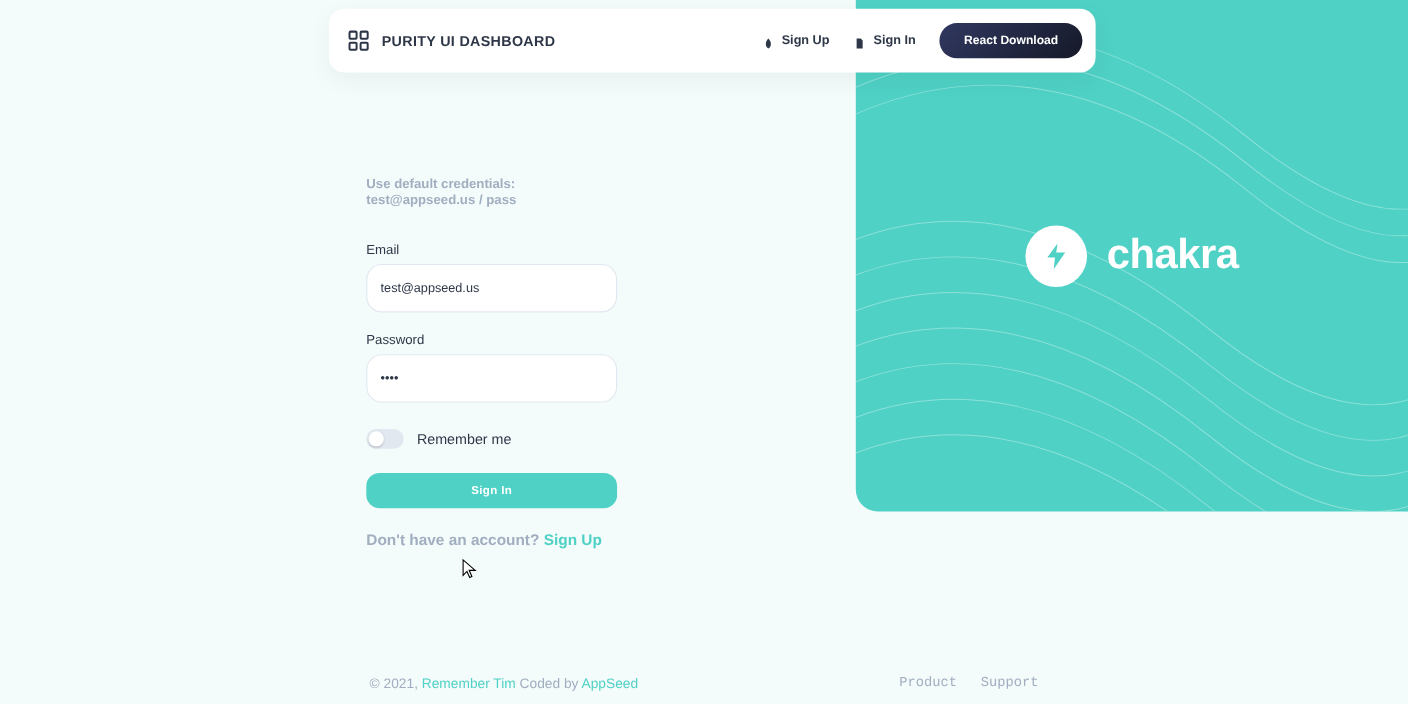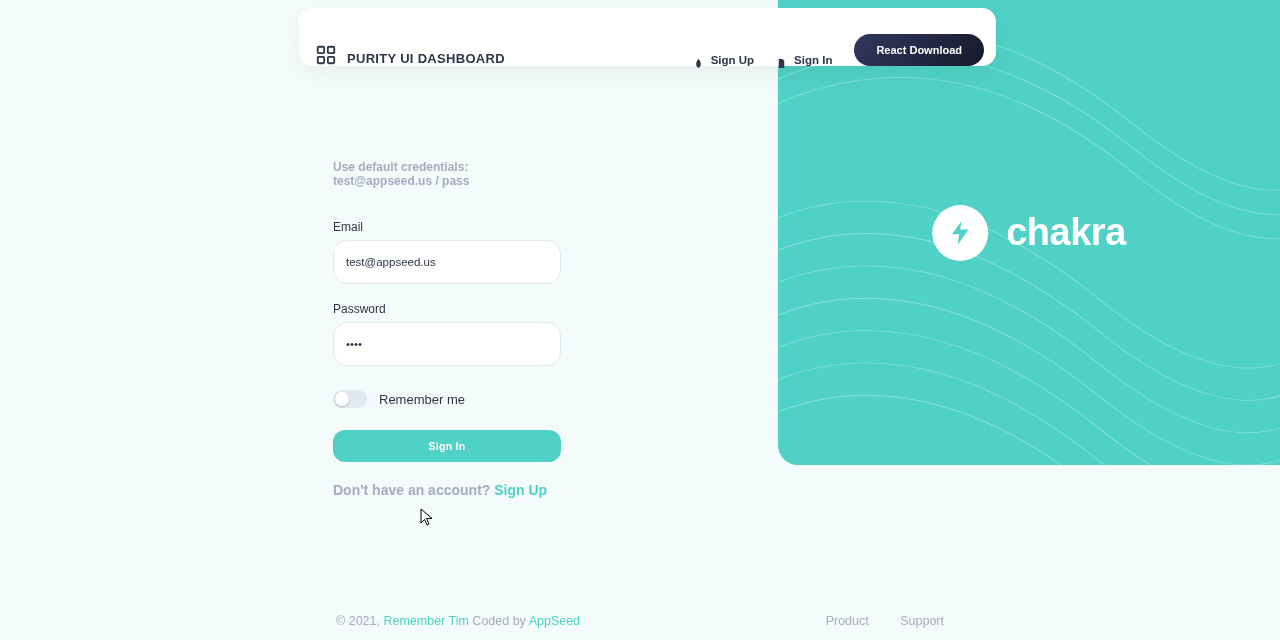--- a/index.html
+++ b/index.html
@@ -2,21 +2,21 @@
 <html><head>
   <meta charset="utf-8">
   <style>
     * { margin:0; padding:0; box-sizing:border-box; font-family:-apple-system,BlinkMacSystemFont,"Segoe UI",Helvetica,Arial,sans-serif; }
     body { width:1280px; height:640px; background:#f4fbfb; overflow:hidden; position:relative; }
     .right-panel { position:absolute; top:0; right:0; width:502px; height:465px; background:#4fd1c5; border-bottom-left-radius:20px; overflow:hidden; }
     .right-panel svg.waves { position:absolute; top:0; left:0; width:100%; height:100%; opacity:.35; }
     .chakra { position:absolute; top:50%; left:50%; transform:translate(-50%,-50%); display:flex; align-items:center; gap:18px; }
     .chakra-circle { width:56px; height:56px; background:#fff; border-radius:50%; display:flex; align-items:center; justify-content:center; }
     .chakra-text { color:#fff; font-size:38px; font-weight:700; letter-spacing:-.5px; }
-    .topbar { position:absolute; top:8px; left:299px; width:697px; height:58px; background:#fff; border-radius:14px; box-shadow:0 7px 23px rgba(0,0,0,.05); display:flex; align-items:flex-end; padding:0 12px 0 16px; }
+    .topbar { position:absolute; top:8px; left:299px; width:697px; height:58px; background:#fff; border-radius:14px; box-shadow:0 7px 23px rgba(0,0,0,.05); display:flex; align-items:center; padding:0 12px 0 16px; }
     .brand-ico { width:22px; height:22px; margin-right:10px; }
     .brand-text { font-size:13px; color:#2d3748; font-weight:600; letter-spacing:.3px; }
     .topbar-gap { flex:1; }
     .nav-item { display:flex; align-items:center; gap:7px; margin-right:22px; cursor:pointer; }
     .nav-item span.ico { width:11px; height:11px; }
     .nav-item span.lbl { font-size:11.5px; font-weight:600; color:#2d3748; }
     .free-btn { background:linear-gradient(135deg,#313860 0%,#151928 100%); color:#fff; font-size:11px; font-weight:600; padding:10px 22px; border-radius:34px; cursor:pointer; }
     .form-area { position:absolute; top:160px; left:333px; width:228px; }
     .page-title { font-size:28px; font-weight:700; color:#4fd1c5; margin-bottom:6px; }
     .subtitle { font-size:12px; font-weight:600; color:#a0aec0; margin-bottom:32px; }
@@ -24,21 +24,21 @@
     .txt-input { width:228px; height:44px; border:1px solid #e2e8f0; border-radius:14px; padding:0 12px; font-size:11.5px; color:#2d3748; outline:none; background:#fff; margin-bottom:18px; }
     .toggle-row { display:flex; align-items:center; gap:12px; margin:6px 0 22px; }
     .toggle { width:34px; height:18px; background:#e2e8f0; border-radius:10px; position:relative; cursor:pointer; }
     .toggle-knob { position:absolute; top:2px; left:2px; width:14px; height:14px; background:#fff; border-radius:50%; box-shadow:0 1px 2px rgba(0,0,0,.2); }
     .toggle-lbl { font-size:13px; color:#2d3748; }
     .signin-btn { width:228px; height:32px; background:#4fd1c5; color:#fff; font-size:10.5px; font-weight:700; border:none; border-radius:12px; cursor:pointer; margin-bottom:20px; letter-spacing:.3px; }
     .signup-row { text-align:left; font-size:14px; font-weight:600; color:#a0aec0; }
     .signup-link { color:#4fd1c5; cursor:pointer; font-weight:700; }
     .footer { position:absolute; bottom:12px; left:336px; right:336px; display:flex; align-items:center; justify-content:space-between; font-size:12.5px; color:#a0aec0; }
     .footer a { color:#4fd1c5; text-decoration:none; cursor:pointer; }
-    .footer-links span { margin-left:28px; cursor:pointer; }
+    .footer-links span { margin-left:18px; cursor:pointer;font-family:Liberation Mono, monospace; }
     .cursor { position:absolute; top:508px; left:420px; width:14px; height:20px; pointer-events:none; }
   </style>
 </head>
 <body>
 
 <div class="right-panel">
   <svg class="waves" viewBox="0 0 500 575" preserveAspectRatio="none">
     <path d="M-50 100 Q 150 -50 350 150 T 600 80" stroke="#fff" stroke-width="1" fill="none"></path>
     <path d="M-50 130 Q 150 -20 350 180 T 600 110" stroke="#fff" stroke-width="1" fill="none"></path>
     <path d="M-50 160 Q 150 10 350 210 T 600 140" stroke="#fff" stroke-width="1" fill="none"></path>

